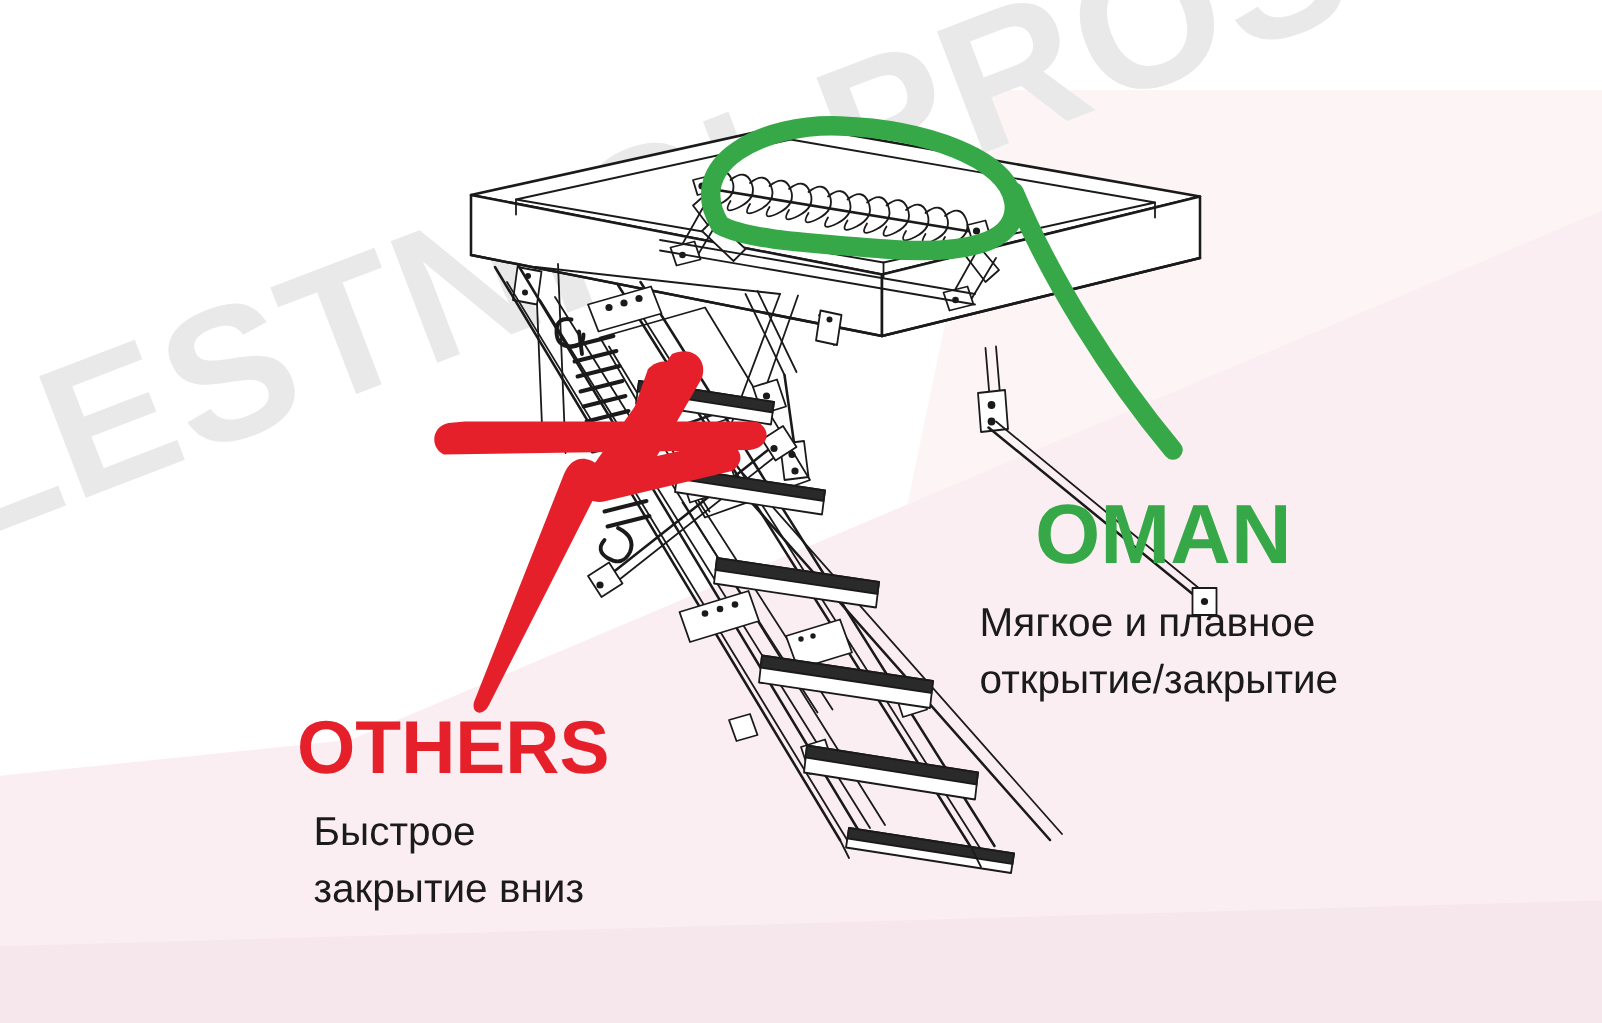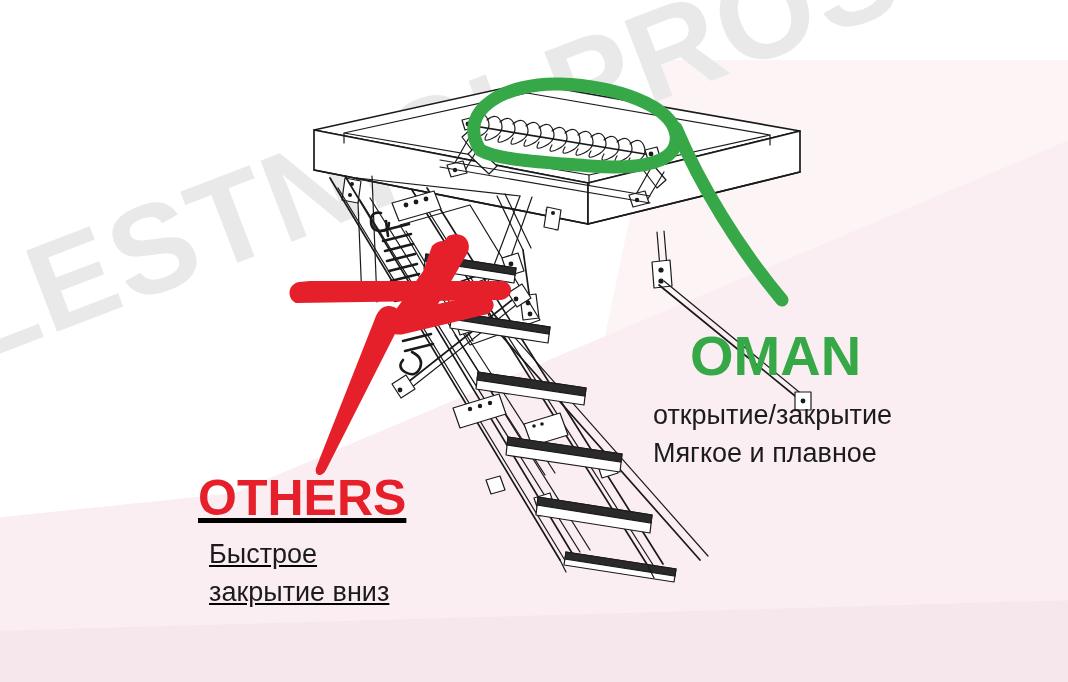--- a/index.html
+++ b/index.html
@@ -64,21 +64,21 @@
     font-size:27px;
     color:#1b1b1b;
     line-height:1.42;
     white-space:nowrap;
   }
 
   #oman-block{left:690px;top:328px;}
   #oman-title{font-size:56px;color:#36a847;letter-spacing:0px;}
   #oman-sub{margin-top:12px;margin-left:-37px;}
 
-  #others-block{left:198px;top:473px;text-decoration:underline;}
+  #others-block{left:198px;top:473px;}
   #others-title{font-size:50px;color:#e5202a;letter-spacing:0px;}
   #others-sub{margin-top:12px;margin-left:11px;}
 </style>
 </head>
 <body>
 
 <div id="stage">
 
   <div class="bg-layer">
     <div class="bg-shape pink-soft"></div>
@@ -364,22 +364,22 @@
       <path class="red" d="M432,246
                C440,238 452,240 454,250
                L446,286
                L418,286 Z"></path>
     </g>
   </svg>
 
   <div class="ann" id="oman-block">
     <div class="ann-title" id="oman-title">OMAN</div>
     <div class="ann-sub" id="oman-sub">
+      <div>Мягкое и плавное</div>
       <div>открытие/закрытие</div>
-      <div>Мягкое и плавное</div>
     </div>
   </div>
 
   <div class="ann" id="others-block">
     <div class="ann-title" id="others-title">OTHERS</div>
     <div class="ann-sub" id="others-sub">
       <div>Быстрое</div>
       <div>закрытие вниз</div>
     </div>
   </div>

